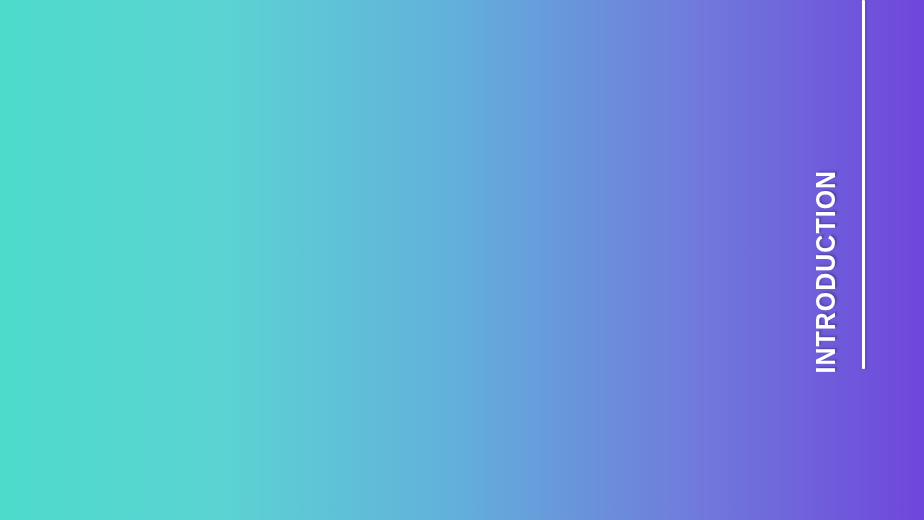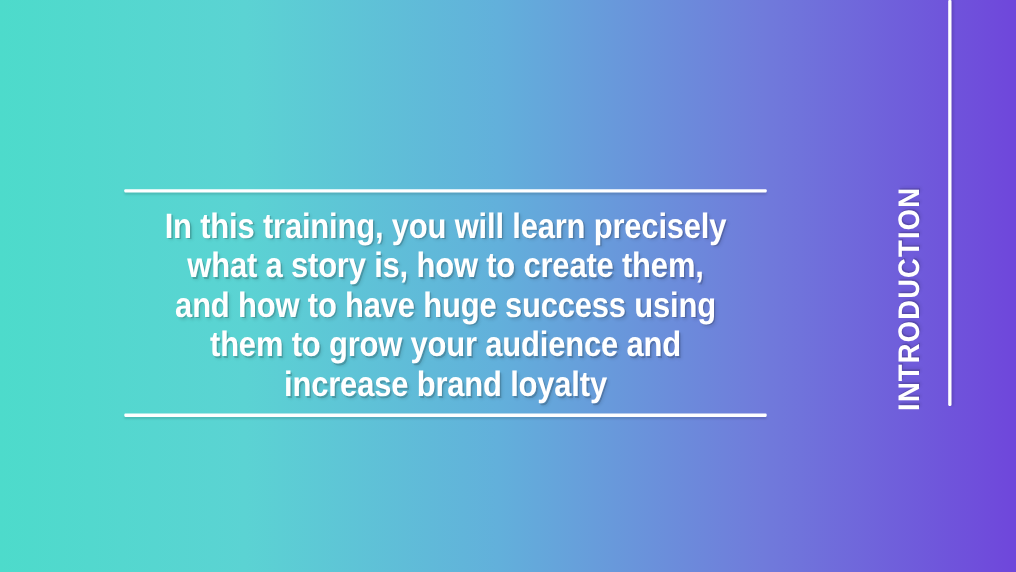--- a/index.html
+++ b/index.html
@@ -100,25 +100,20 @@
     background: #ffffff;
     box-shadow: 2px 0 2px rgba(0, 0, 0, 0.12);
     border-radius: 1px;
   }
 </style>
 </head>
 <body>
 
 <div class="slide">
 
-  <div class="headline-block">
-    <div class="rule rule-top"></div>
-    <p class="headline">In this training, you will learn precisely what a story is, how to create them, and how to have huge success using them to grow your audience and increase brand loyalty</p>
-    <div class="rule rule-bottom"></div>
-  </div>
 
   <div class="side-label">
     <span class="side-label-text">INTRODUCTION</span>
   </div>
 
   <div class="vertical-rule"></div>
 
 </div>
 
 </body></html>

